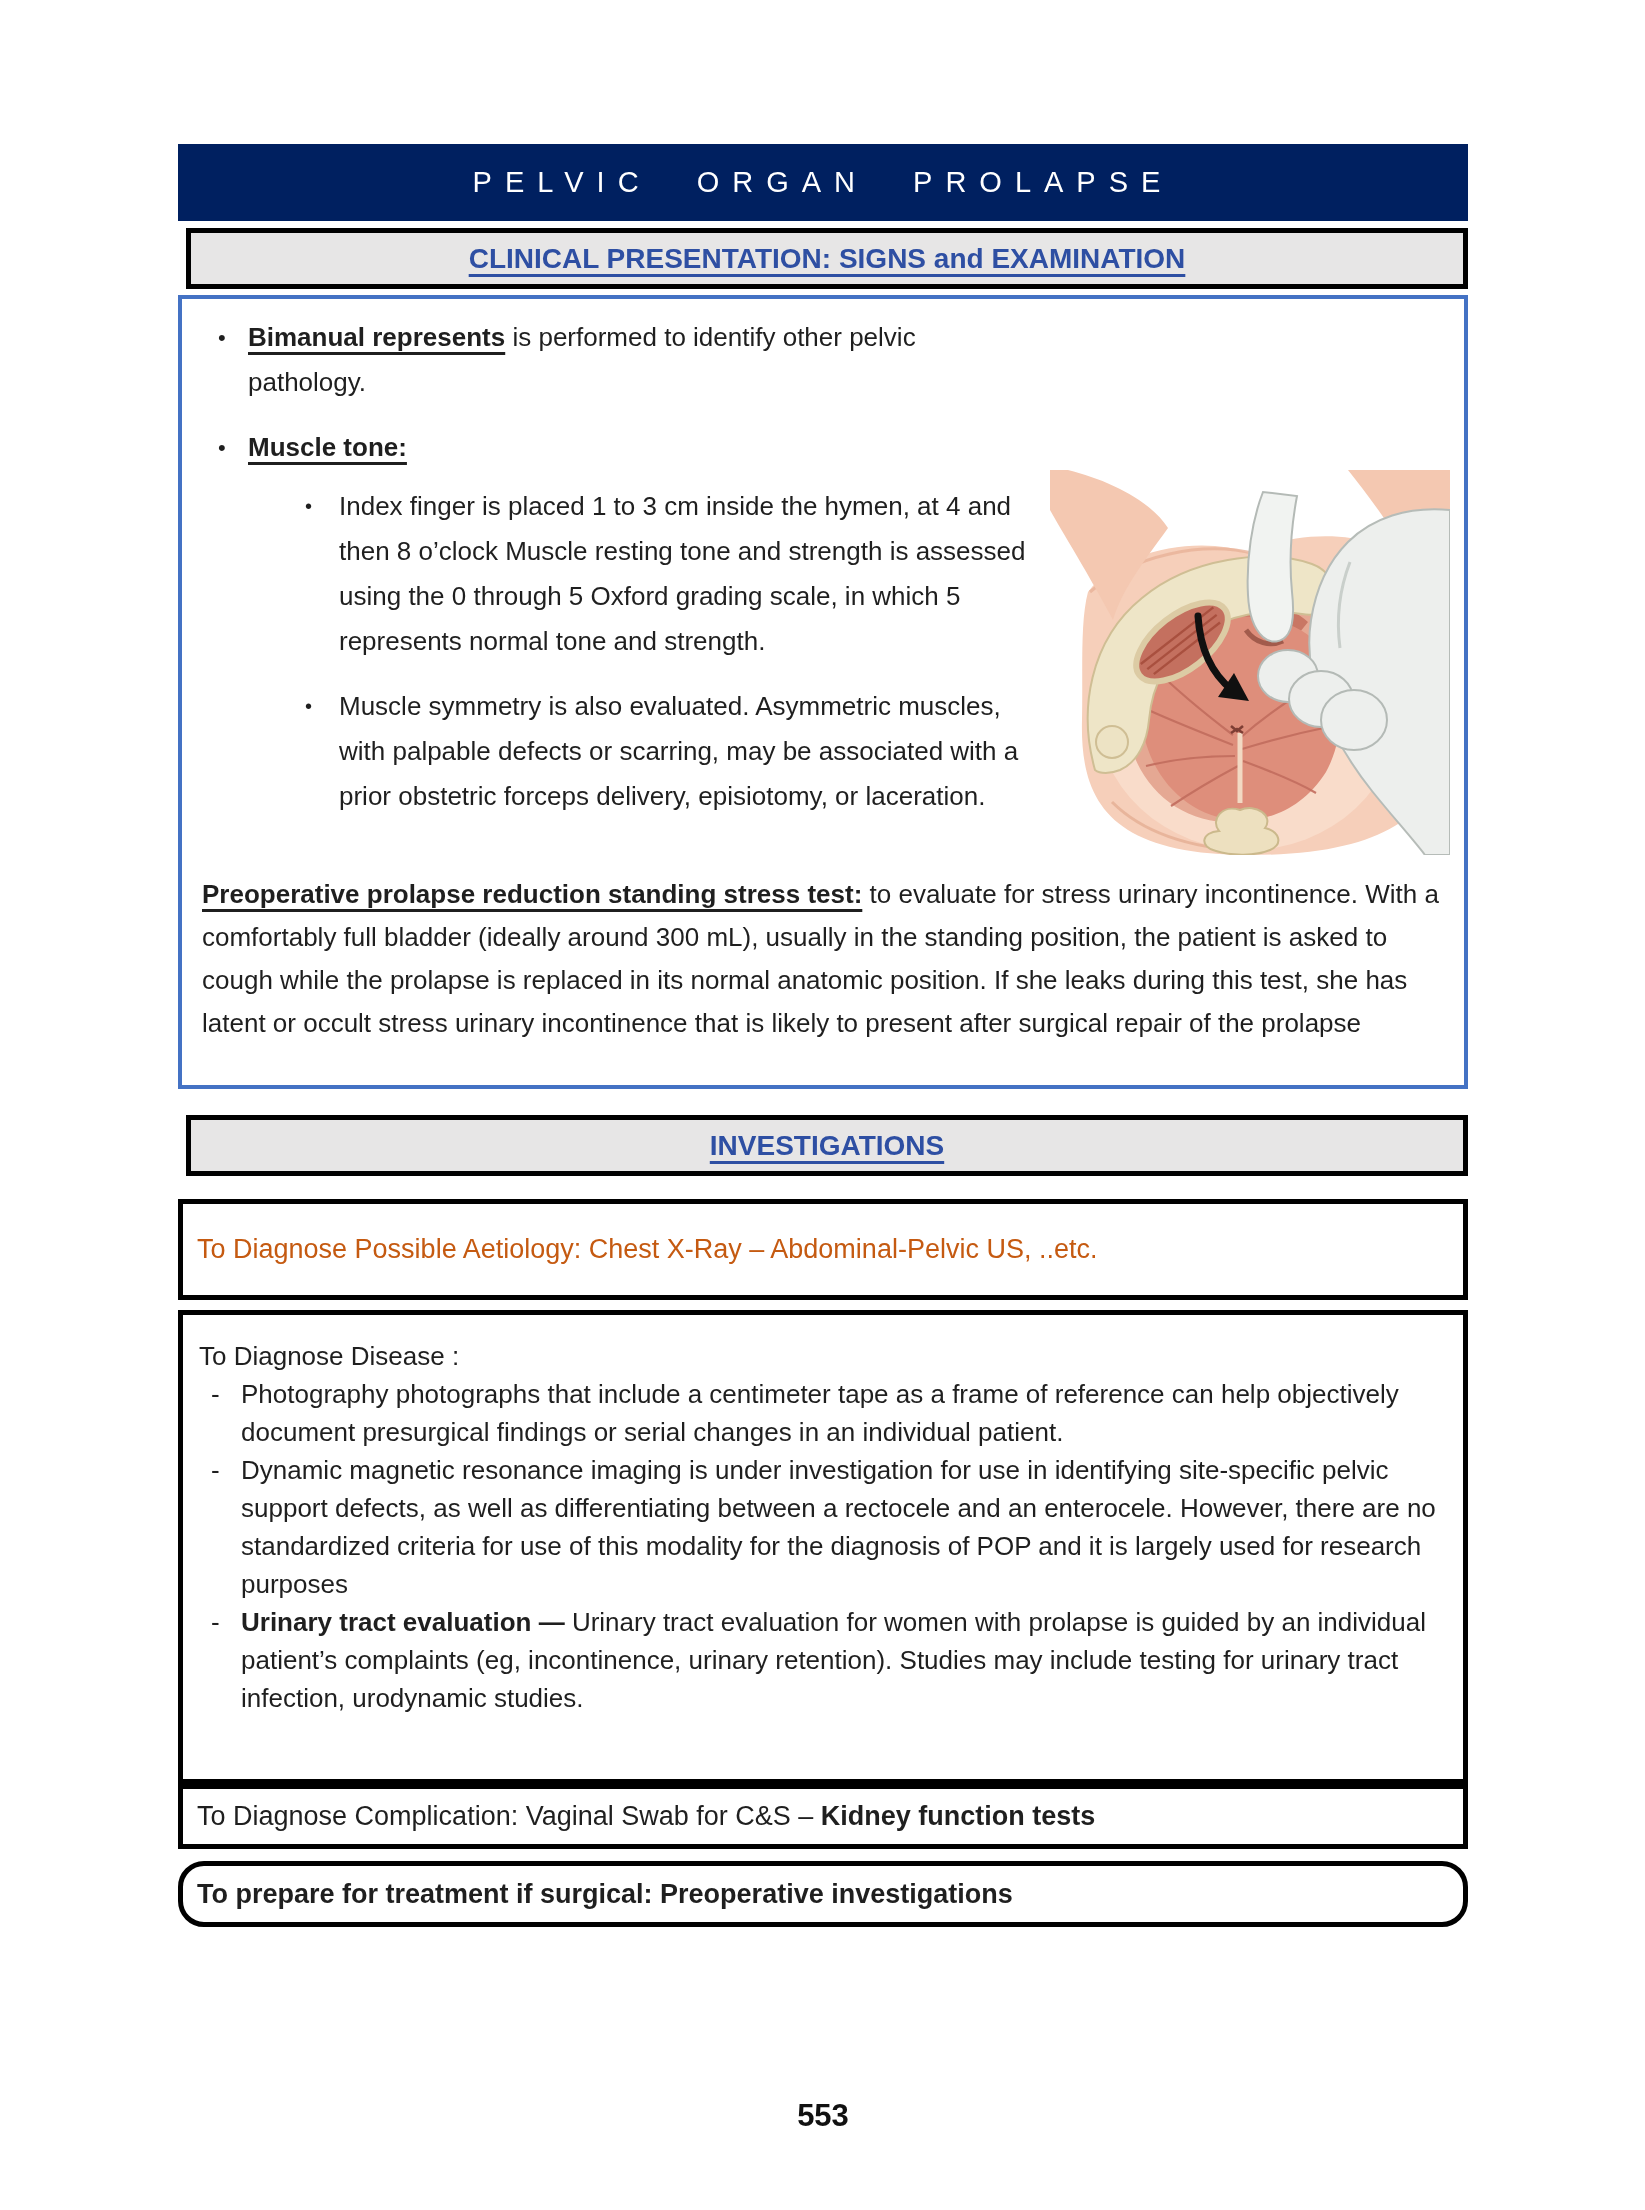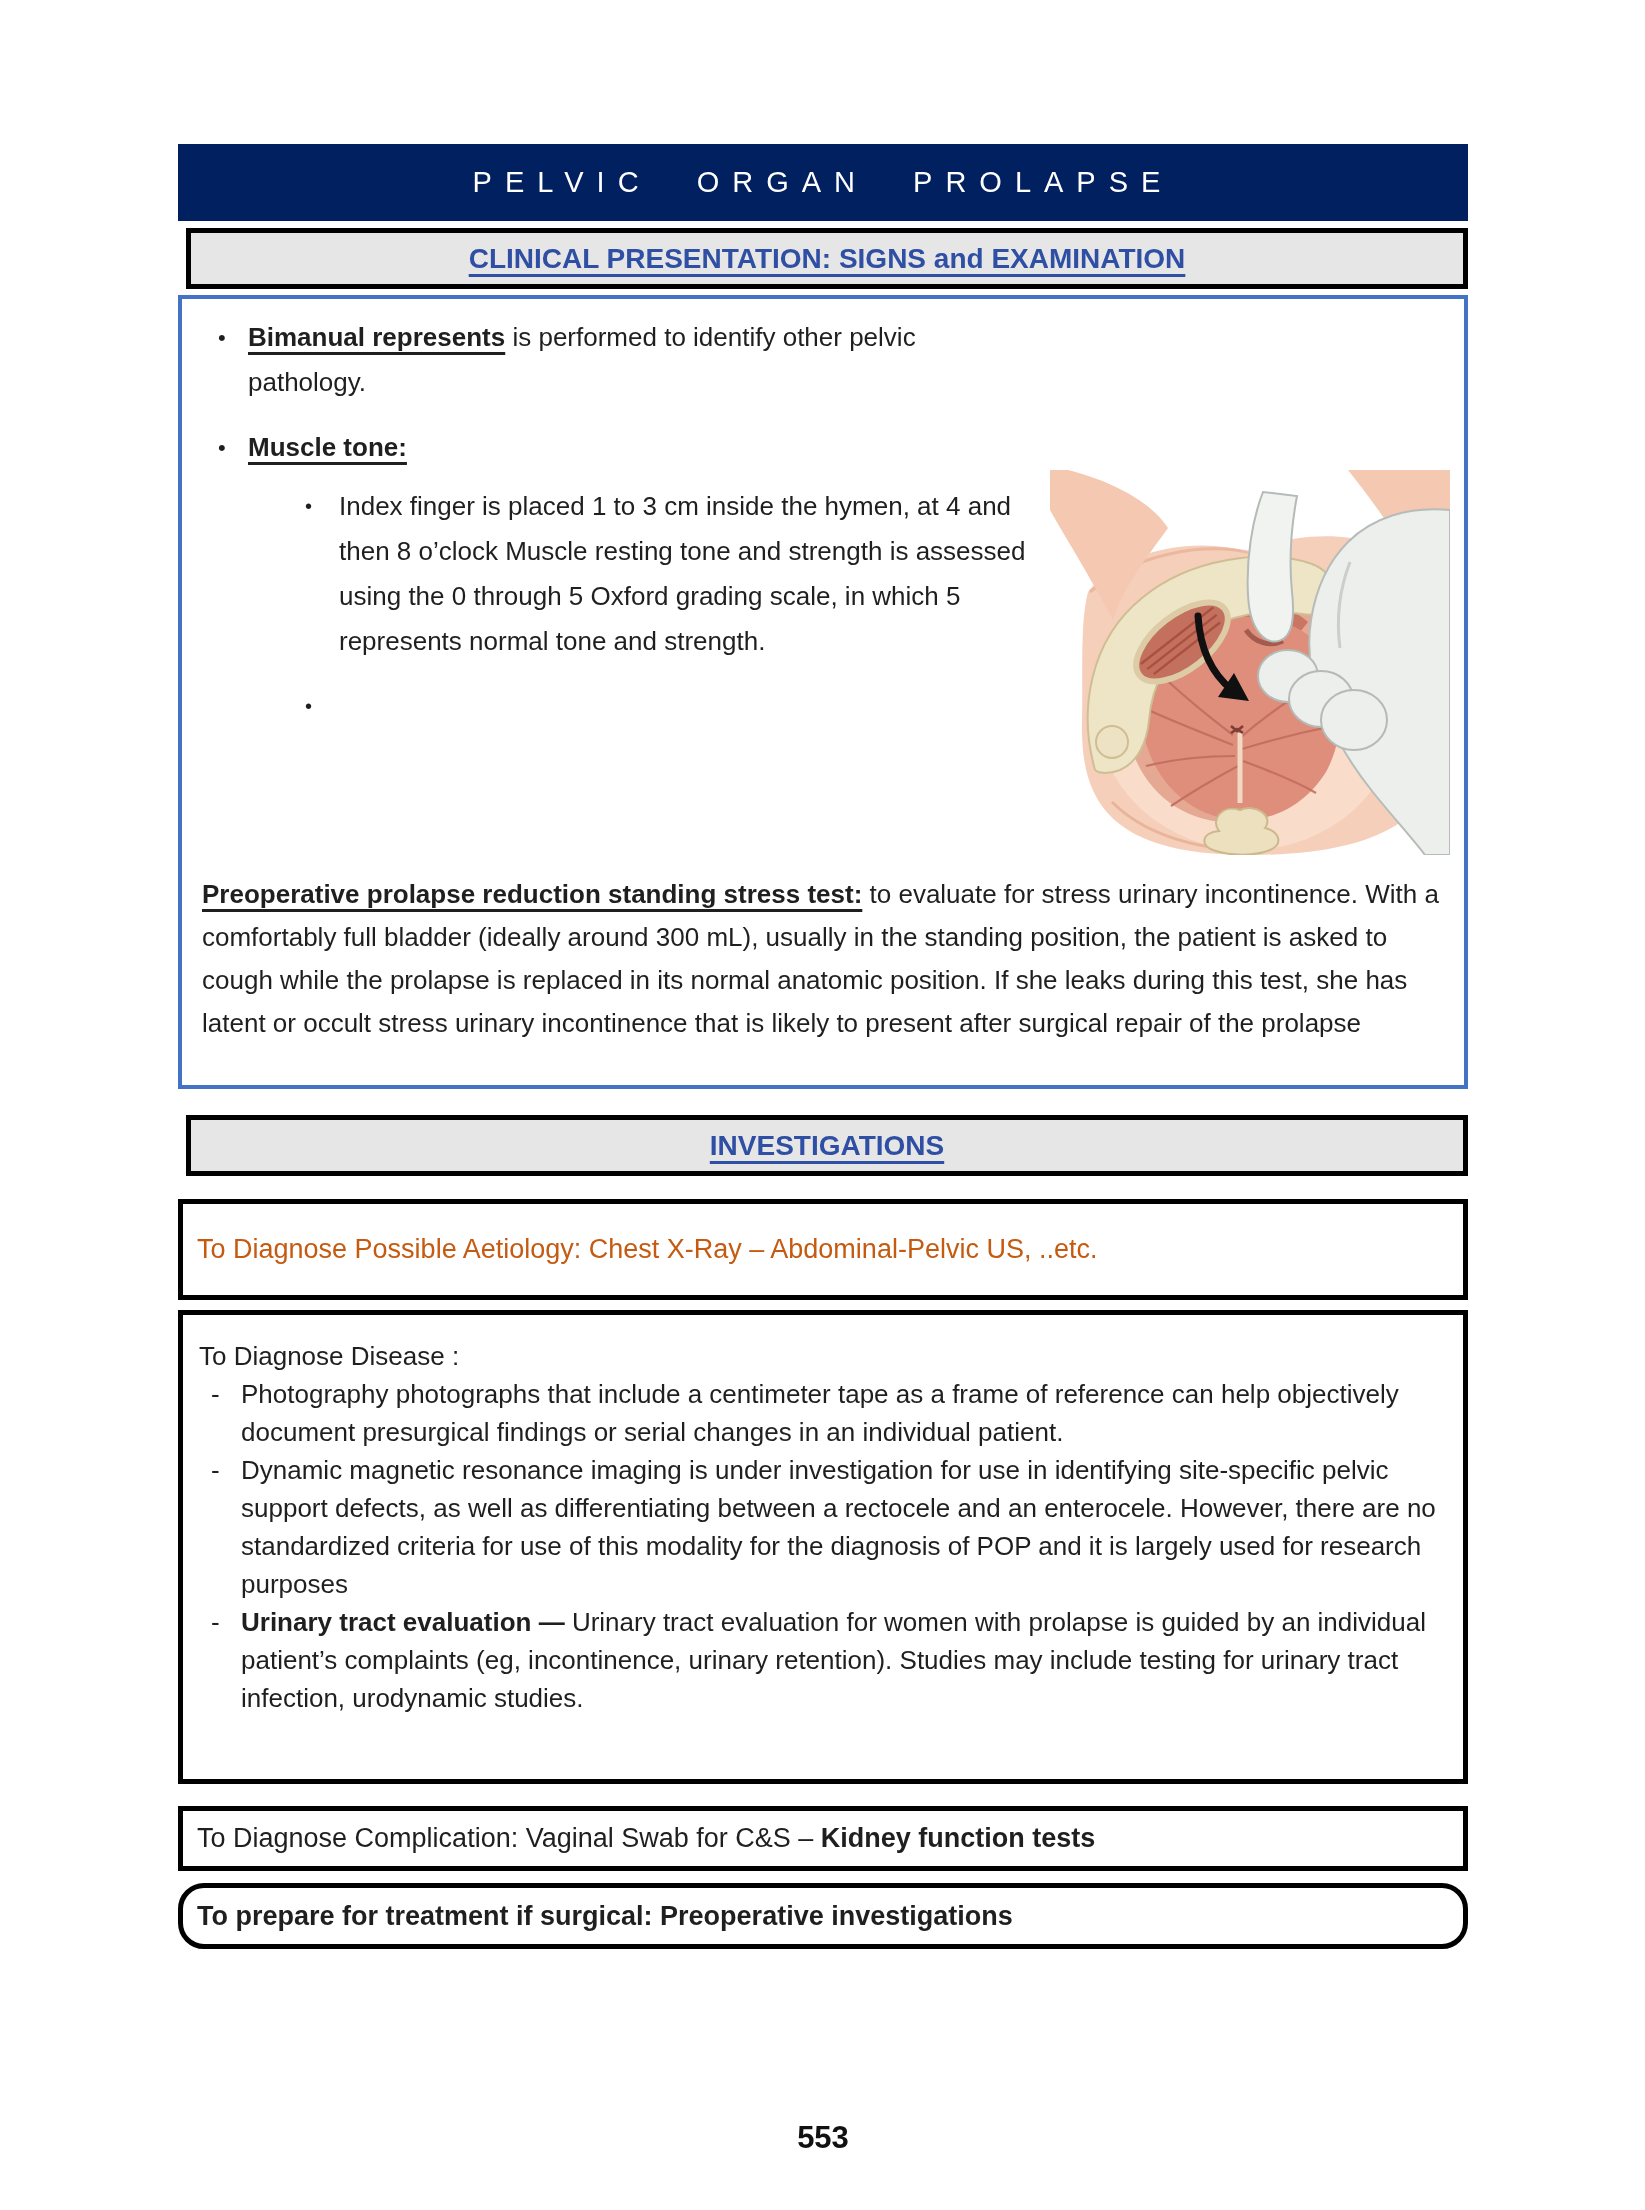--- a/index.html
+++ b/index.html
@@ -51,21 +51,21 @@
     padding-left:14px;color:#C55A11;font-size:27px;
   }
   .disease-box{
     margin-top:10px;min-height:418px;padding:22px 18px 24px 16px;
     font-size:26px;line-height:38px;
   }
   .d-item{display:flex;}
   .d-item .dash{width:30px;flex:none;margin-left:12px;}
   .d-item .dtxt{flex:1;}
   .compl-box{
-    margin-top:22px;height:55px;display:flex;align-items:center;
+    height:55px;display:flex;align-items:center;
     padding-left:14px;font-size:27px;
   }
   .surg-box{
     margin-top:12px;height:56px;display:flex;align-items:center;
     padding-left:14px;font-size:27px;font-weight:bold;border-radius:26px;
   }
   .bold{font-weight:bold;}
 
   .page-num{margin-top:171px;text-align:center;font-size:31px;font-weight:bold;color:#111;}
 </style>
@@ -95,20 +95,21 @@
     </div>
 
     <div class="row">
       <div class="subs">
         <div class="s-item">
           <span class="marker">•</span>
           <span class="stxt">Index finger is placed 1 to 3 cm inside the hymen, at 4 and then 8 o’clock Muscle resting tone and strength is assessed using the 0 through 5 Oxford grading scale, in which 5 represents normal tone and strength.</span>
         </div>
         <div class="s-item">
           <span class="marker">•</span>
+          <span class="stxt">Muscle symmetry is also evaluated. Asymmetric muscles, with palpable defects or scarring, may be associated with a prior obstetric forceps delivery, episiotomy, or laceration.</span>
         </div>
       </div>
 
       <div class="illus">
         <svg viewBox="0 0 400 385" width="400" height="385" xmlns="http://www.w3.org/2000/svg">
 
           <path d="M38,122 C70,80 150,64 202,84 C238,60 330,56 368,100 C392,130 398,190 396,262 C394,332 352,385 200,385 C58,385 30,330 32,250 C33,200 30,152 38,122 Z" fill="#F6CFBA"></path>
           <ellipse cx="198" cy="238" rx="152" ry="142" fill="#F9DCCA"></ellipse>
           <path d="M40,122 C82,86 152,70 206,84" stroke="#E8B299" stroke-width="3" fill="none" opacity="0.8"></path>
           <path d="M62,332 C92,362 140,378 198,381" stroke="#E2A98F" stroke-width="3" fill="none" opacity="0.7"></path>

